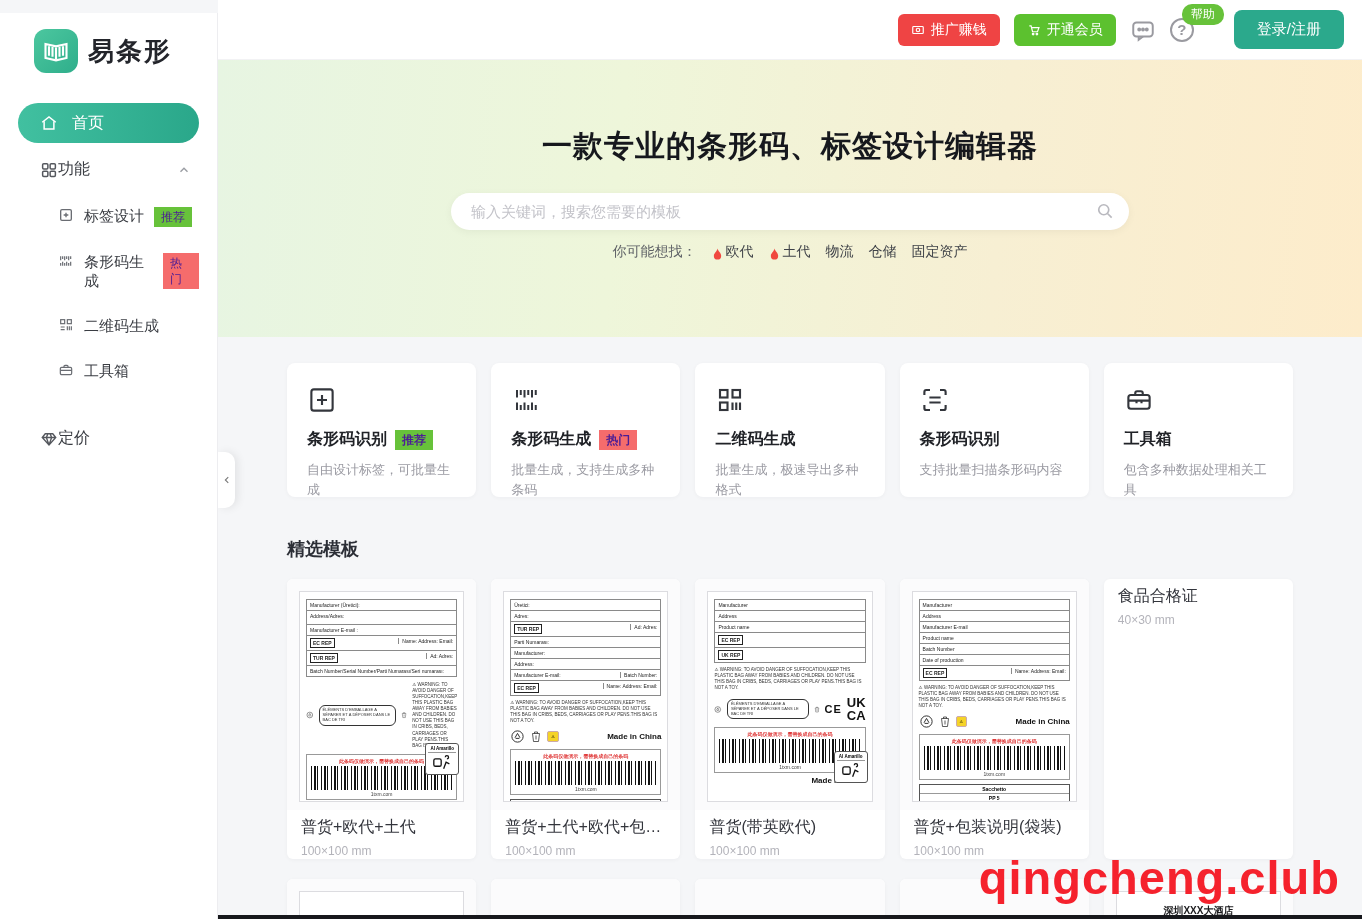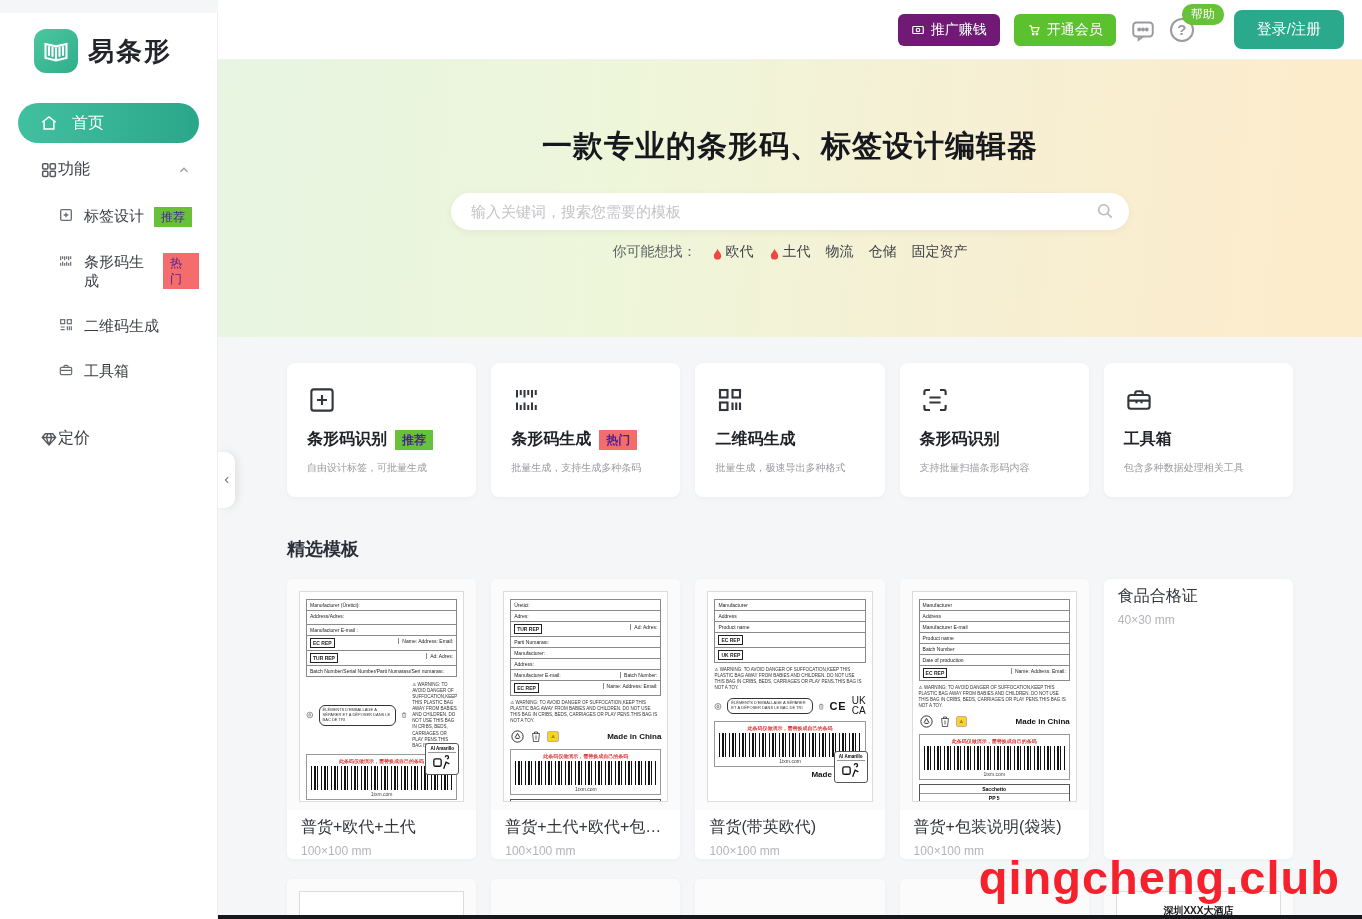--- a/index.html
+++ b/index.html
@@ -19,21 +19,21 @@
   .mini-badge { font-size:12px; color:#4c1d95; border-radius:0; padding:2px 7px; line-height:16px; }
   .bg-green { background:#67c23a; }
   .bg-red { background:#f56c6c; }
   .pricing-item { margin-top:18px; }
   .collapse-tab { position:absolute; left:218px; top:452px; width:17px; height:56px; background:#fff; border-radius:0 10px 10px 0; box-shadow:3px 0 8px rgba(0,0,0,.08); display:flex; align-items:center; justify-content:center; color:#777; font-size:13px; z-index:4; cursor:pointer; }
 
   
   .main { position:absolute; left:218px; top:0; right:0; bottom:0; }
   .topbar { height:60px; background:#fff; border-bottom:1px solid #f2f2f4; display:flex; align-items:center; justify-content:flex-end; gap:14px; padding-right:18px; }
   .pill-btn { display:flex; align-items:center; gap:6px; color:#fff; font-size:14px; padding:7px 13px; border-radius:6px; border:none; cursor:pointer; font-family:inherit; }
-  .btn-promo { background:#701a75; }
+  .btn-promo { background:#ef4444; }
   .btn-member { background:#5cc12f; }
   .icon-btn { background:none; border:none; cursor:pointer; display:flex; align-items:center; }
   .help-wrap { position:relative; margin-right:26px; }
   .help-badge { position:absolute; top:-14px; left:12px; background:#67c23a; color:#fff; font-size:12px; padding:2px 9px; border-radius:10px; white-space:nowrap; }
   .qmark { width:24px; height:24px; border-radius:50%; border:2px solid #9a9aa0; color:#9a9aa0; font-size:15px; font-weight:700; display:flex; align-items:center; justify-content:center; }
   .btn-login { background:#2ba98c; color:#fff; font-size:15px; padding:10px 23px; border-radius:8px; border:none; cursor:pointer; font-family:inherit; }
 
   
   .hero { height:277px; background:linear-gradient(95deg,#e7f5e2 0%, #eef6da 35%, #f7efd3 68%, #fdeccb 100%); }
   .hero-title { text-align:center; padding-top:66px; font-size:30px; font-weight:700; color:#16181d; letter-spacing:1px; }
@@ -43,21 +43,21 @@
   .search-icon { position:absolute; right:14px; top:8px; }
   .hints { margin-top:13px; display:flex; justify-content:center; align-items:center; gap:15px; font-size:14px; color:#3f4248; }
   .hints-label { color:#5e6166; }
   .hint-item { display:flex; align-items:flex-end; gap:3px; cursor:pointer; }
 
   
   .features { display:flex; gap:15px; padding:26px 69px 0; }
   .fcard { flex:1; background:#fff; border-radius:8px; padding:22px 20px; height:134px; box-shadow:0 1px 4px rgba(16,24,40,.04); cursor:pointer; }
   .fcard .ic { height:32px; margin-bottom:12px; }
   .ftitle-row { display:flex; gap:8px; align-items:center; font-size:16px; font-weight:700; color:#202227; }
-  .fdesc { margin-top:10px; font-size:10px; color:#9a9aa2; line-height:1.5; }
+  .fdesc { margin-top:10px; font-size:13px; color:#9a9aa2; line-height:1.5; }
 
   
   .section-title { padding:40px 69px 0; font-size:18px; font-weight:700; color:#2b2e36; }
   .tgrid { display:flex; gap:15px; padding:18px 69px 0; }
   .tcard { flex:1; background:#fff; border-radius:6px; overflow:hidden; box-shadow:0 1px 4px rgba(16,24,40,.04); height:280px; cursor:pointer; }
   .tgrid.row2 { padding-top:20px; }
   .tgrid.row2 .tcard { height:240px; }
   .tprev { height:231px; background:#fbfbfc; padding:12px 12px 8px; }
   .label-sheet { background:#fff; border:1px solid #dcdce0; width:100%; height:100%; padding:7px 6px; position:relative; overflow:hidden; }
   .tmeta { padding:7px 14px 0; }
@@ -69,21 +69,21 @@
   .lbl-row { border-bottom:1px solid #8a8a8a; font-size:5px; color:#222; padding:2px 3px; min-height:8px; display:flex; align-items:center; gap:3px; }
   .lbl-row:last-child { border-bottom:none; }
   .lbl-row.tall { min-height:14px; align-items:flex-start; }
   .rep-box { border:1px solid #222; font-size:5px; font-weight:700; padding:1px 2px; white-space:nowrap; }
   .split { border-left:1px solid #8a8a8a; padding-left:3px; margin-left:auto; }
   .warn { font-size:4.5px; color:#333; line-height:1.35; margin-top:4px; }
   .sym-row { display:flex; gap:5px; align-items:center; margin-top:5px; }
   .oval { border:1px solid #333; border-radius:6px; font-size:4px; padding:2px 3px; color:#333; line-height:1.2; }
   .ytag { background:#f5d327; border-radius:2px; font-size:4px; padding:2px 3px; border:1px solid #caa; }
   .ce-mark { font-weight:700; font-size:11px; color:#111; letter-spacing:1px; }
-  .ukca-mark { font-weight:400; font-size:10px; line-height:1; color:#111; }
+  .ukca-mark { font-weight:700; font-size:13px; line-height:1; color:#111; }
   .mic { font-weight:700; font-size:8px; color:#111; }
   .bc-box { border:1px solid #999; padding:3px 4px 2px; margin-top:5px; text-align:center; }
   .red-note { font-size:5px; color:#e03a3a; font-weight:700; }
   .barcode { height:24px; margin-top:2px; background:repeating-linear-gradient(90deg,#111 0 1px,#fff 1px 3px,#111 3px 5px,#fff 5px 6px,#111 6px 7px,#fff 7px 10px); }
   .bc-cap { font-size:5px; color:#444; margin-top:1px; }
   .side-box { position:absolute; right:4px; bottom:26px; border:1px solid #555; border-radius:3px; width:34px; padding:2px; text-align:center; background:#fff; }
   .side-box .sb-t { font-size:4.5px; font-weight:700; border-bottom:1px solid #999; padding-bottom:1px; }
   .sacc { border:1px solid #555; margin-top:4px; }
   .sacc div { border-bottom:1px solid #999; font-size:5px; font-weight:700; text-align:center; padding:1px; }
   .sacc div:last-child { border-bottom:none; }

